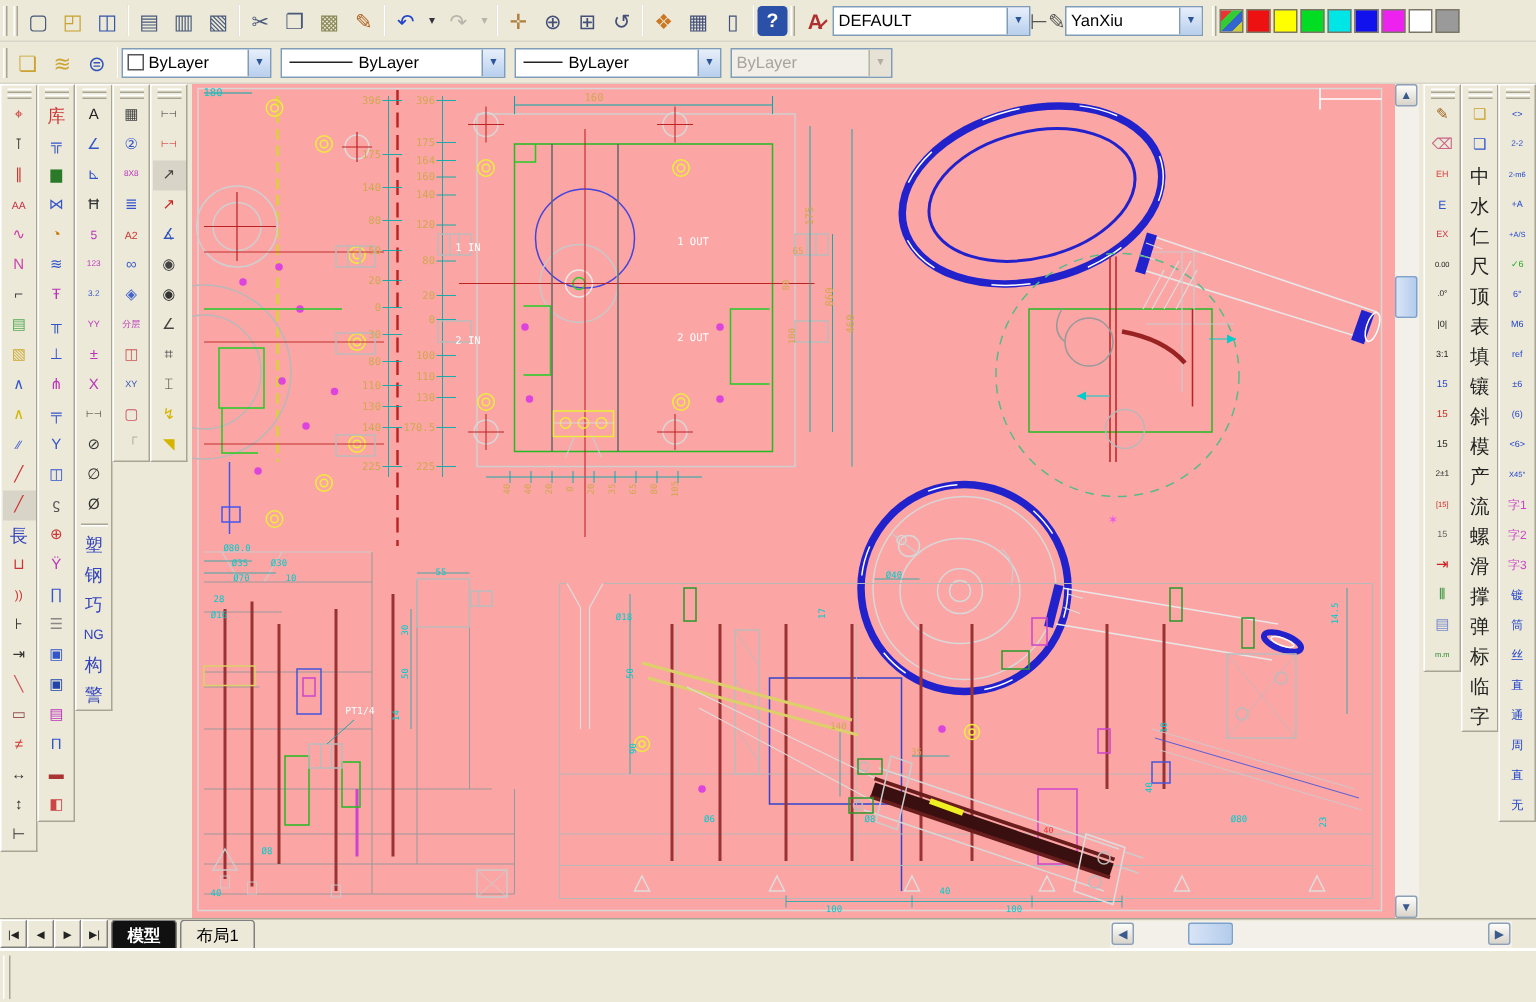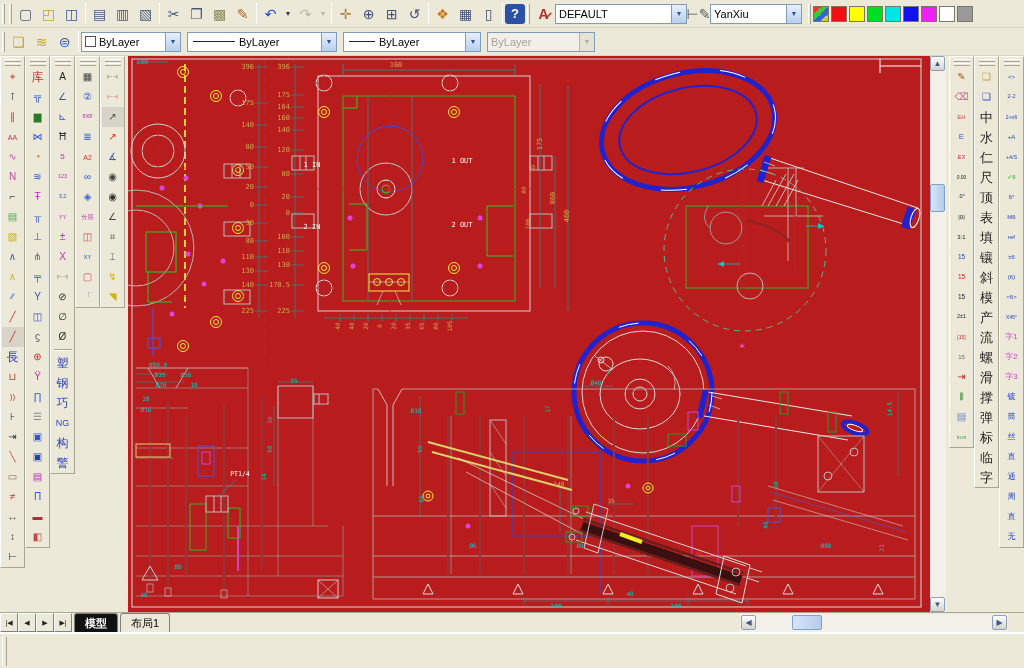--- a/index.html
+++ b/index.html
@@ -31,21 +31,21 @@
   #left-dock { width:128px; }
   #right-dock { width:78px; justify-content:flex-end; }
   .dock-col { width:25px; display:flex; flex-direction:column; align-items:center;
               background:#ece9d8; border:1px solid #fff; border-right-color:#a9a595;
               border-bottom-color:#a9a595; }
   .dock-grip { width:16px; height:3px; border-top:1px solid #fff; border-bottom:1px solid #a9a595; margin:2px 0 1px; }
   .dock-grip + .dock-grip { margin-top:0; }
   .dock-btn { width:22px; height:20px; display:flex; align-items:center; justify-content:center;
               font-size:10px; line-height:1; border:1px solid transparent; }
   .dock-sep { width:18px; height:2px; border-top:1px solid #a9a595; border-bottom:1px solid #fff; margin:2px 0; }
-  #canvas-area { flex:1; position:relative; background:#b91c1c; overflow:hidden;text-align:right; }
+  #canvas-area { flex:1; position:relative; background:#fca5a5; overflow:hidden;text-align:right; }
   #draw { position:absolute; left:0; top:0; }
   .vsb { position:absolute; right:0; top:0; bottom:0; width:16px; background:#f2f0e8; }
   .sb-btn { position:absolute; width:15px; height:15px; left:0;
             background:linear-gradient(#fdfdfb,#d8d4ca); border:1px solid #8ca0b8; border-radius:2px;
             color:#3b5a8c; font-size:8px; display:flex; align-items:center; justify-content:center; }
   .sb-thumb { position:absolute; background:linear-gradient(90deg,#d8e4f6,#b4ccec);
               border:1px solid #7da2ce; border-radius:2px; }
   #bottom-strip { height:20px; display:flex; align-items:stretch; background:#ece9d8;
                   border-top:1px solid #a9a595; }
   .nav-btn { width:18px; display:flex; align-items:center; justify-content:center;

